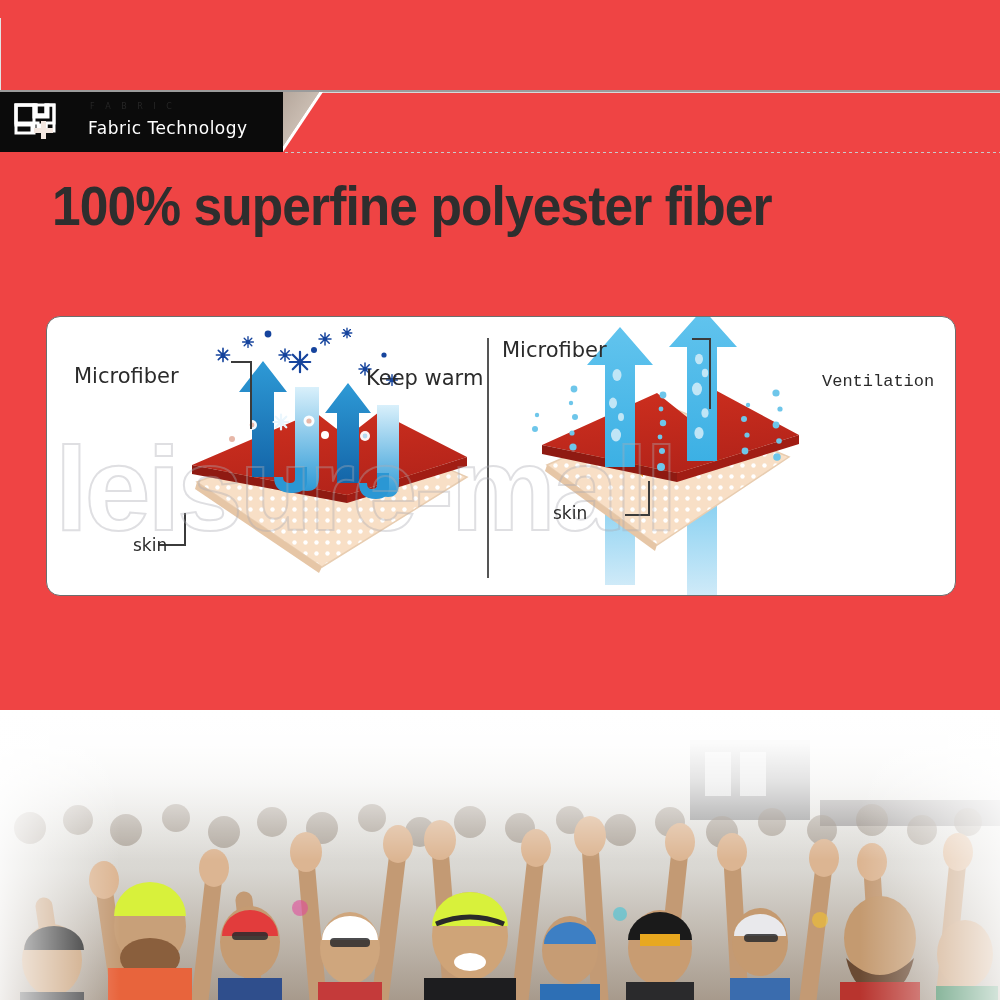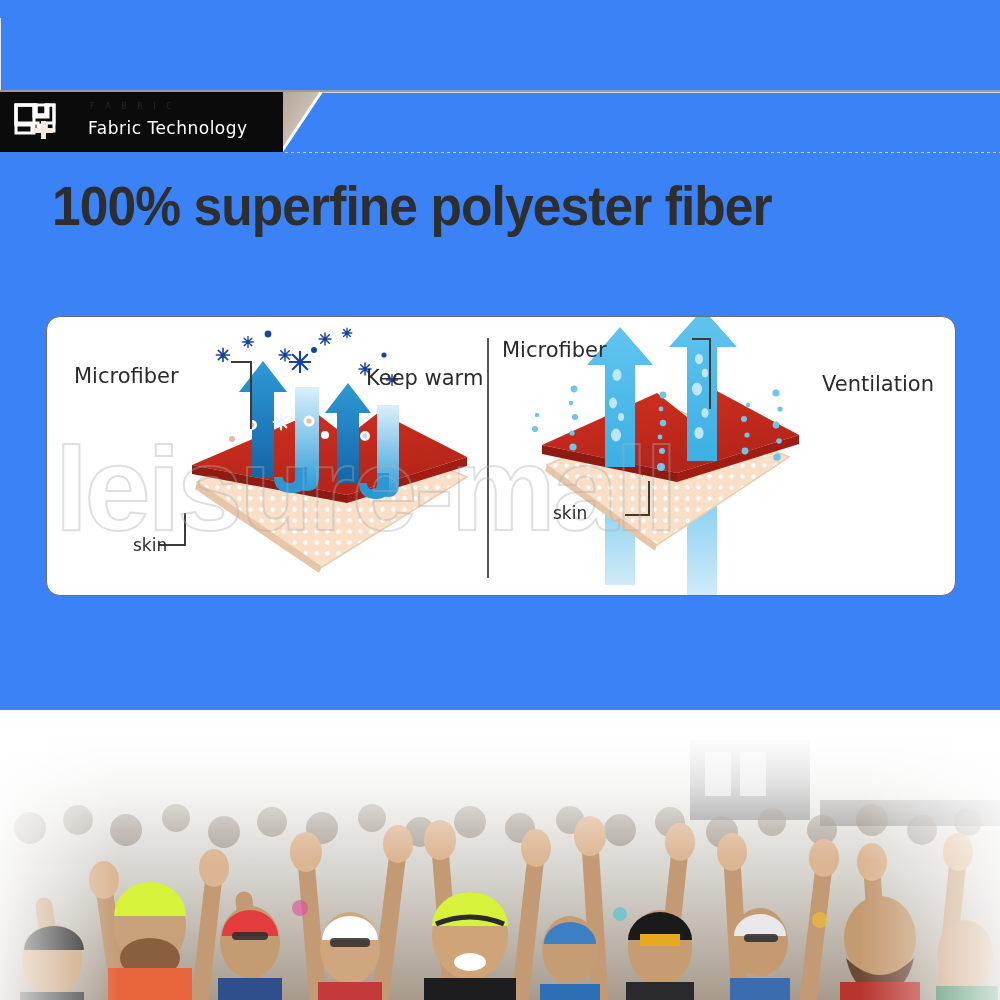--- a/index.html
+++ b/index.html
@@ -3,21 +3,21 @@
 <meta charset="utf-8">
 <style>
   html,body{margin:0;padding:0;}
   body{
     width:1000px;height:1000px;
     background:#ffffff;
     font-family:"Liberation Sans",sans-serif;
     overflow:hidden;
     position:relative;
   }
-  .page{position:relative;width:1000px;height:1000px;background:#3b82f6;overflow:hidden;}
+  .page{position:relative;width:1000px;height:1000px;background:#ef4444;overflow:hidden;}
 
   
   .top-rule{
     position:absolute;left:0;top:90px;width:1000px;height:2px;
     background:#9b9b9b;
   }
   .top-rule2{
     position:absolute;left:0;top:92px;width:1000px;height:1px;
     background:#d8d8d8;
   }
@@ -91,21 +91,21 @@
 
   
   .lbl{
     position:absolute;font-family:"DejaVu Sans",sans-serif;
     color:#2b2b2b;white-space:nowrap;
   }
   .lbl-microfiber-l{left:74px;top:364px;font-size:21px;}
   .lbl-keepwarm{left:366px;top:366px;font-size:21px;}
   .lbl-skin-l{left:133px;top:535px;font-size:17px;}
   .lbl-microfiber-r{left:502px;top:338px;font-size:21px;}
-  .lbl-ventilation{left:822px;top:372px;font-size:21px;}
+  .lbl-ventilation{left:822px;top:372px;font-size:17px;font-family:Liberation Mono, monospace;}
   .lbl-skin-r{left:553px;top:503px;font-size:17px;}
 
   
   .photo{
     position:absolute;left:0;bottom:0;width:1000px;height:290px;overflow:hidden;
   }
   .photo svg{display:block;width:1000px;height:290px;}
   .photo-fade{
     position:absolute;left:0;top:0;width:1000px;height:150px;
     background:linear-gradient(to bottom,#ffffff 0%,rgba(255,255,255,.96) 22%,rgba(255,255,255,.72) 48%,rgba(255,255,255,.28) 78%,rgba(255,255,255,0) 100%);

